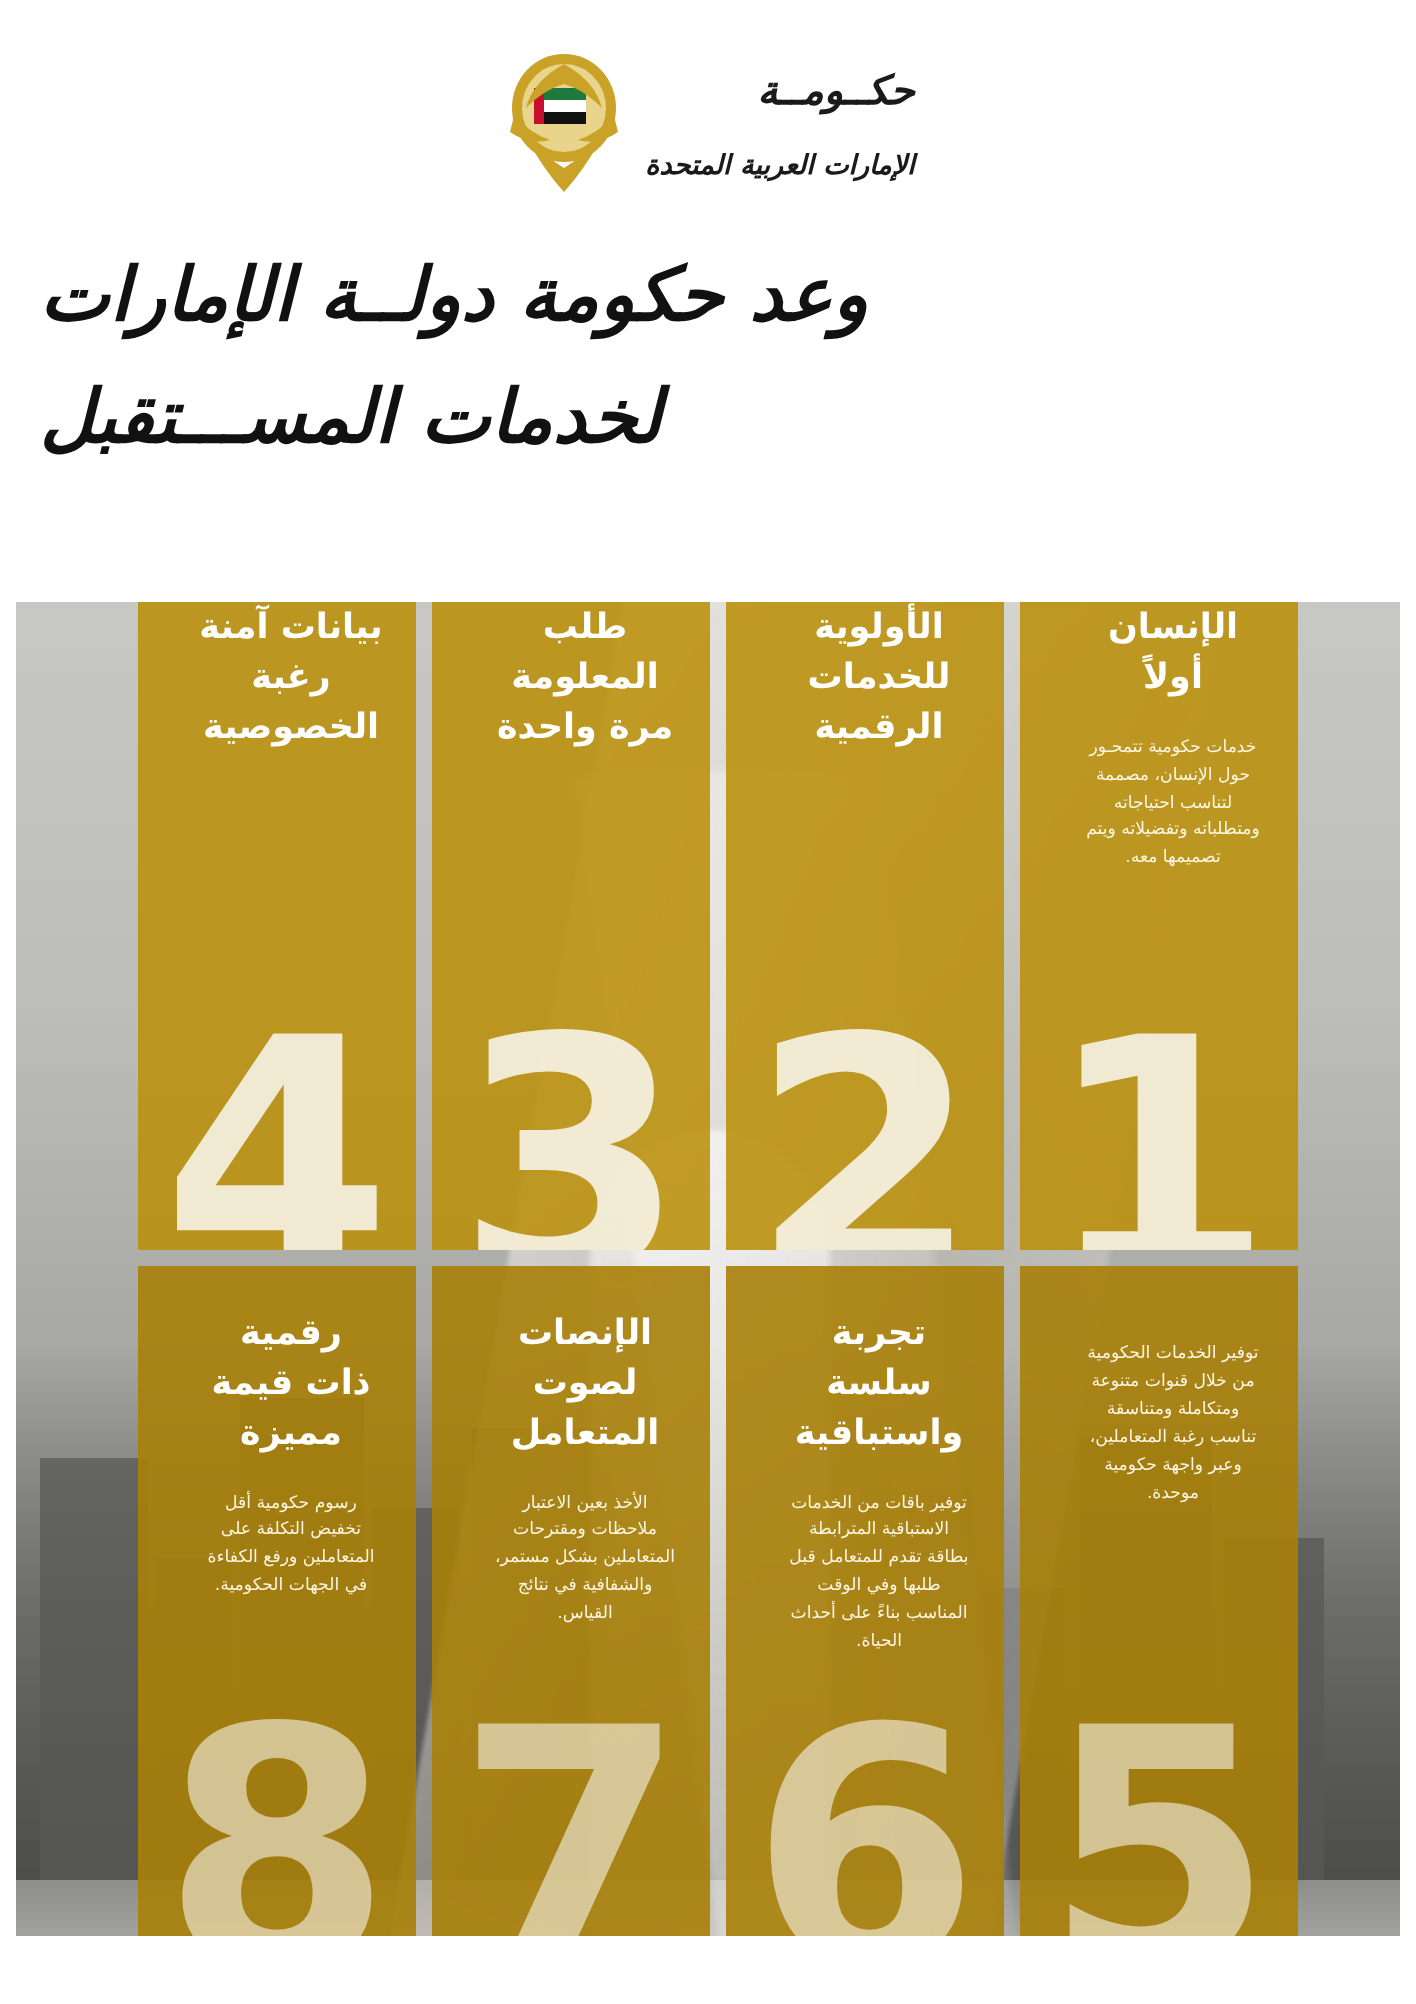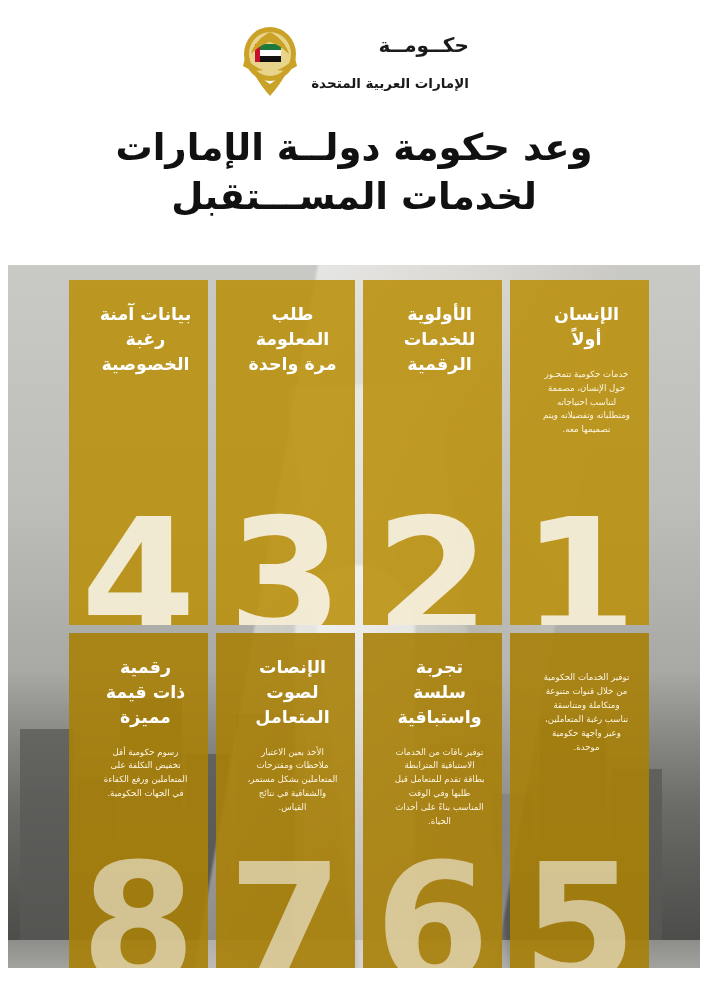--- a/index.html
+++ b/index.html
@@ -22,23 +22,24 @@
     background: #ffffff;
     overflow: hidden;
   }
 
   
   .header {
     position: absolute;
     top: 0;
     left: 0;
     width: 708px;
-    height: 265px;
+    height: 301px;
     background: #ffffff;
     z-index: 5;
+    font-style: italic;
   }
 
   .emblem-row {
     display: flex;
     flex-direction: row-reverse;
     align-items: center;
     justify-content: center;
     gap: 10px;
     padding-top: 24px;
   }
@@ -63,29 +64,29 @@
   }
   .gov-text .l2 {
     font-size: 13.5px;
     font-weight: bold;
     color: #1a1a1a;
     margin-top: 19px;
   }
 
   .main-title {
     margin-top: 22px;
-    text-align: center;
+    text-align: left;
     color: #111111;
     font-weight: bold;
     font-size: 37px;
     line-height: 1.32;
     letter-spacing: 0.5px;
     padding: 0 20px;
   }
-  .main-title .tl2 { display: block; }
+  .main-title .tl2 { display: block; margin-top: 12px; }
 
   
   .photo {
     position: absolute;
     top: 265px;
     left: 0;
     width: 708px;
     height: 737px;
     overflow: hidden;
     background: #9a9a98;

